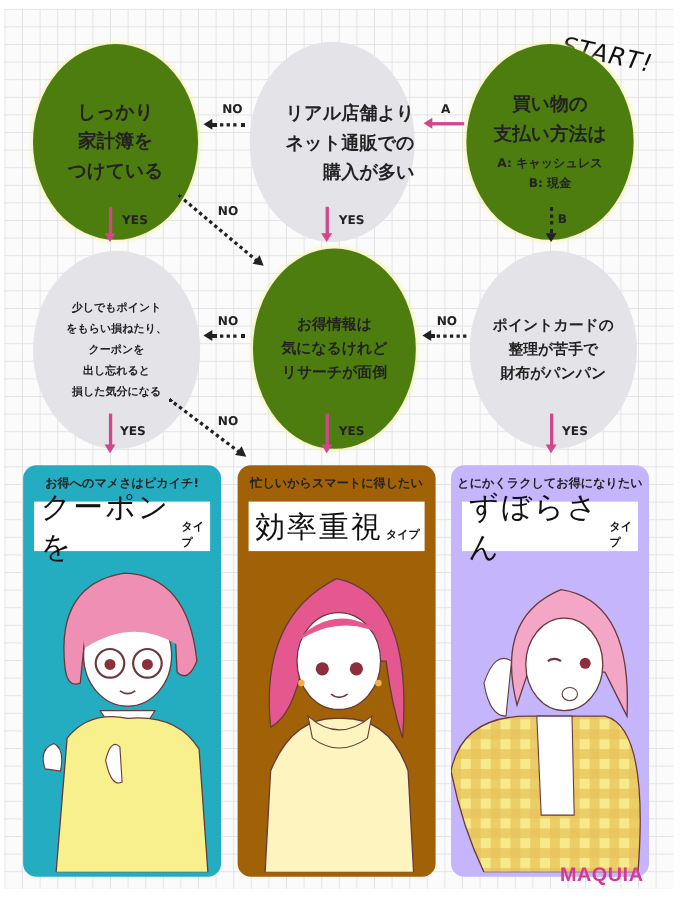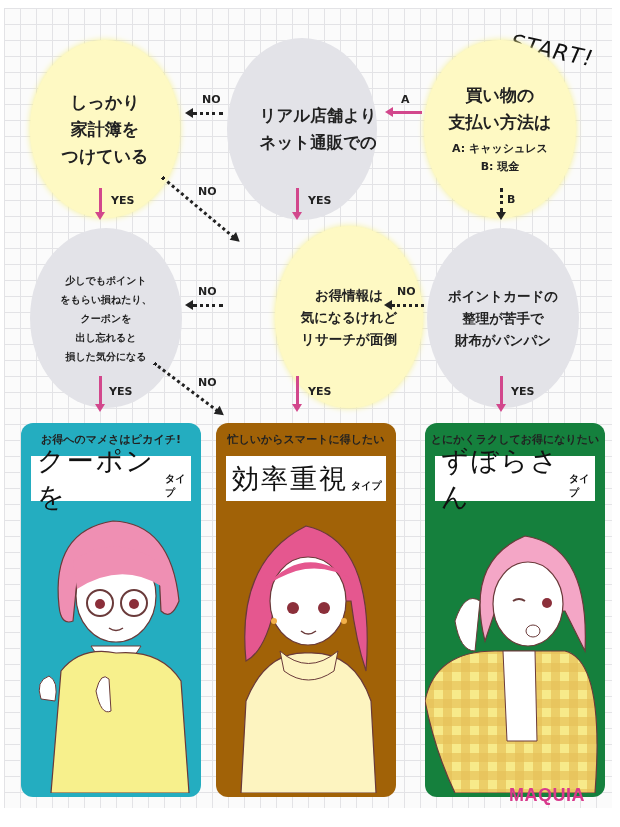--- a/index.html
+++ b/index.html
@@ -3,21 +3,21 @@
 <meta charset="utf-8">
 <style>
   html,body{margin:0;padding:0;}
   body{width:620px;height:827px;position:relative;overflow:hidden;background:#fff;
     font-family:"DejaVu Sans","Liberation Sans",sans-serif;color:#222;}
   .grid{position:absolute;left:4px;top:8px;width:608px;height:800px;
     background-color:#fbfbfb;
     background-image:linear-gradient(#e3e3e6 1px,transparent 1px),linear-gradient(90deg,#e3e3e6 1px,transparent 1px);
     background-size:16px 16px;}
   .node{position:absolute;border-radius:50%;display:flex;flex-direction:column;align-items:center;justify-content:center;text-align:center;font-weight:bold;}
-  .yellow{background:#fef9c3;box-shadow:0 0 6px #f6f090;}
+  .yellow{background:#4d7c0f;box-shadow:0 0 6px #f6f090;}
   .gray{background:#e3e3e8;}
   .big{font-size:17px;line-height:27px;}
   .mid{font-size:13.5px;line-height:22px;}
   .small{font-size:10px;line-height:19px;}
   .opt{font-size:11px;line-height:18px;}
   .lbl{position:absolute;font-size:11px;font-weight:bold;color:#222;}
   .vline{position:absolute;width:3px;background:#d2478c;}
   .vline::after{content:"";position:absolute;left:-4px;bottom:-6px;border-left:5.5px solid transparent;border-right:5.5px solid transparent;border-top:8px solid #d2478c;}
   .hline-pink{position:absolute;height:3px;background:#d2478c;}
   .hline-pink::before{content:"";position:absolute;left:-7px;top:-4px;border-top:5.5px solid transparent;border-bottom:5.5px solid transparent;border-right:8px solid #d2478c;}
@@ -44,20 +44,21 @@
 <div class="start">START!</div>
 
 <div class="node yellow big" style="left:30px;top:40px;width:150px;height:178px;">
   <div>しっかり</div>
   <div>家計簿を</div>
   <div>つけている</div>
 </div>
 <div class="node gray big" style="left:227px;top:38px;width:150px;height:182px;font-size:16.5px;align-items:flex-end;">
   <div>リアル店舗より</div>
   <div>ネット通販での</div>
+  <div>購入が多い</div>
 </div>
 <div class="node yellow big" style="left:424px;top:40px;width:152px;height:178px;">
   <div>買い物の</div>
   <div>支払い方法は</div>
   <div class="opt" style="margin-top:4px;">A: キャッシュレス</div>
   <div class="opt">B: 現金</div>
 </div>
 
 <div class="hline-pink" style="left:392px;top:111px;width:30px;"></div>
 <div class="lbl" style="left:401px;top:93px;">A</div>
@@ -74,21 +75,21 @@
 <div class="dotd" style="left:163px;top:176px;width:94px;transform:rotate(40deg);"></div>
 <div class="lbl" style="left:198px;top:185px;">NO</div>
 
 <div class="node gray small" style="left:30px;top:228px;width:152px;height:180px;">
   <div>少しでもポイント</div>
   <div>をもらい損ねたり、</div>
   <div>クーポンを</div>
   <div>出し忘れると</div>
   <div>損した気分になる</div>
 </div>
-<div class="node yellow mid" style="left:230px;top:226px;width:148px;height:182px;margin-left:45px;">
+<div class="node yellow mid" style="left:230px;top:226px;width:148px;height:182px;">
   <div>お得情報は</div>
   <div>気になるけれど</div>
   <div>リサーチが面倒</div>
 </div>
 <div class="node gray mid" style="left:427px;top:228px;width:152px;height:180px;">
   <div>ポイントカードの</div>
   <div>整理が苦手で</div>
   <div>財布がパンパン</div>
 </div>
 
@@ -142,21 +143,21 @@
     <circle cx="77" cy="107" r="6" fill="#8b2f3a"></circle>
       <circle cx="108" cy="107" r="6" fill="#8b2f3a"></circle>
     <path d="M85 130 Q92 136 100 130" fill="none" stroke="#6a3a3a" stroke-width="1.5"></path>
     <circle cx="58" cy="120" r="3" fill="#f2b04a"></circle>
       <circle cx="128" cy="120" r="3" fill="#f2b04a"></circle>
     <path d="M30 200 Q50 150 92 152 Q138 150 155 200 L160 292 L25 292Z" fill="#fdf4c0" stroke="#6a3a3a" stroke-width="1.2"></path>
     <path d="M64 150 Q92 175 122 150 L118 170 Q92 188 68 170Z" fill="#fdf4c0" stroke="#6a3a3a"></path>
   </svg>
 </div>
 
-<div class="card" style="left:425px;background:#15803d;">
+<div class="card" style="left:410px;background:#c4b5fd;">
   <div class="tag">とにかくラクしてお得になりたい</div>
   <div class="namebox">
     <span class="name">ずぼらさん</span>
     <span class="suffix">タイプ</span>
   </div>
   <svg class="fig" viewBox="0 0 180 292">
     <defs>
       <pattern id="plaid" width="18" height="18" patternUnits="userSpaceOnUse">
         <rect width="18" height="18" fill="#f7ea8a"></rect>
         <rect width="9" height="18" fill="#e8c25a" opacity="0.7"></rect>

